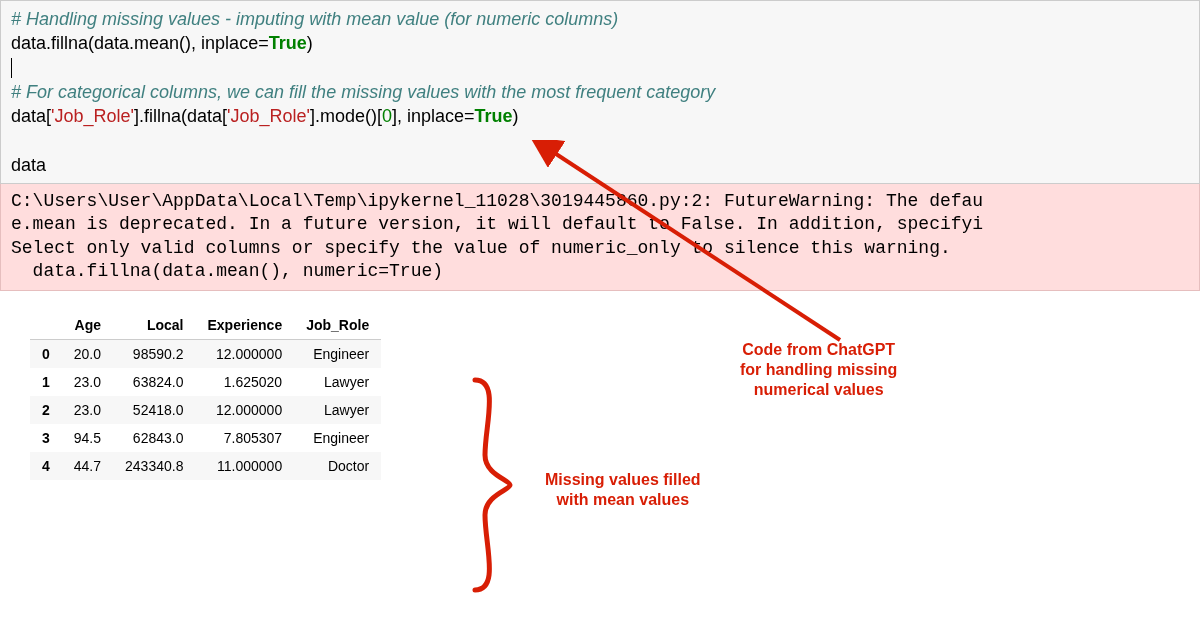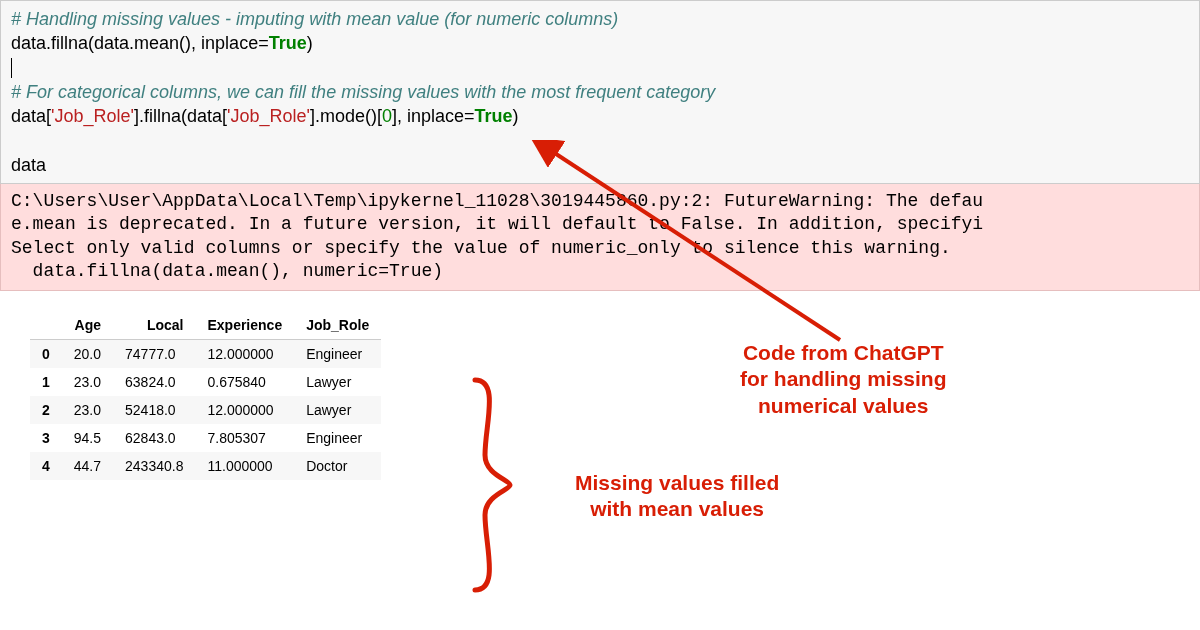--- a/index.html
+++ b/index.html
@@ -51,29 +51,30 @@
     font-family: Arial, Helvetica, sans-serif;
     font-size: 14px;
   }
   .df-table th {
     text-align: right;
     padding: 6px 12px;
     font-weight: 700;
     border-bottom: 1px solid #ccc;
   }
   .df-table td {
+    text-align: right;
     padding: 6px 12px;
   }
   .df-table th.idx, .df-table td.idx { font-weight: 700; text-align: right; }
   .df-table tbody tr:nth-child(odd) td { background: #f7f7f7; }
   .annotation {
     position: absolute;
     color: #d81e05;
     font-weight: 700;
-    font-size: 21px;
+    font-size: 16px;
     text-align: center;
     line-height: 1.25;
     font-family: Arial, sans-serif;
   }
   .brace-svg, .arrow-svg {
     position: absolute;
     pointer-events: none;
   }
 </style>
 </head>
@@ -99,29 +100,29 @@
       <th>Age</th>
       <th>Local</th>
       <th>Experience</th>
       <th>Job_Role</th>
     </tr>
   </thead>
   <tbody>
     <tr>
       <td class="idx">0</td>
       <td>20.0</td>
-      <td>74777.0</td>
+      <td>98590.2</td>
       <td>12.000000</td>
       <td>Engineer</td>
     </tr>
     <tr>
       <td class="idx">1</td>
       <td>23.0</td>
       <td>63824.0</td>
-      <td>0.675840</td>
+      <td>1.625020</td>
       <td>Lawyer</td>
     </tr>
     <tr>
       <td class="idx">2</td>
       <td>23.0</td>
       <td>52418.0</td>
       <td>12.000000</td>
       <td>Lawyer</td>
     </tr>
     <tr>
@@ -141,21 +142,21 @@
   </tbody>
 </table>
 
 <svg class="brace-svg" style="left:460px; top:375px;" width="60" height="220" viewBox="0 0 60 220">
   <path d="M15 5
            C 40 5, 25 50, 25 80
            C 25 100, 50 105, 50 110
            C 50 115, 25 120, 25 140
            C 25 170, 40 215, 15 215" stroke="#d81e05" stroke-width="5" fill="none" stroke-linecap="round"></path>
 </svg>
-<div class="annotation" style="left:575px; top:470px;">Missing values filled<br>with mean values</div>
+<div class="annotation" style="left:545px; top:470px;">Missing values filled<br>with mean values</div>
 
 <svg class="arrow-svg" style="left:530px; top:140px;" width="350" height="230" viewBox="0 0 350 230">
   <defs>
     <marker id="arrowhead" markerWidth="8" markerHeight="8" refX="2" refY="4" orient="auto">
       <path d="M0,0 L8,4 L0,8 Z" fill="#d81e05"></path>
     </marker>
   </defs>
   <line x1="310" y1="200" x2="20" y2="10" stroke="#d81e05" stroke-width="4" marker-end="url(#arrowhead)"></line>
 </svg>
 <div class="annotation" style="left:740px; top:340px;">Code from ChatGPT<br>for handling missing<br>numerical values</div>

